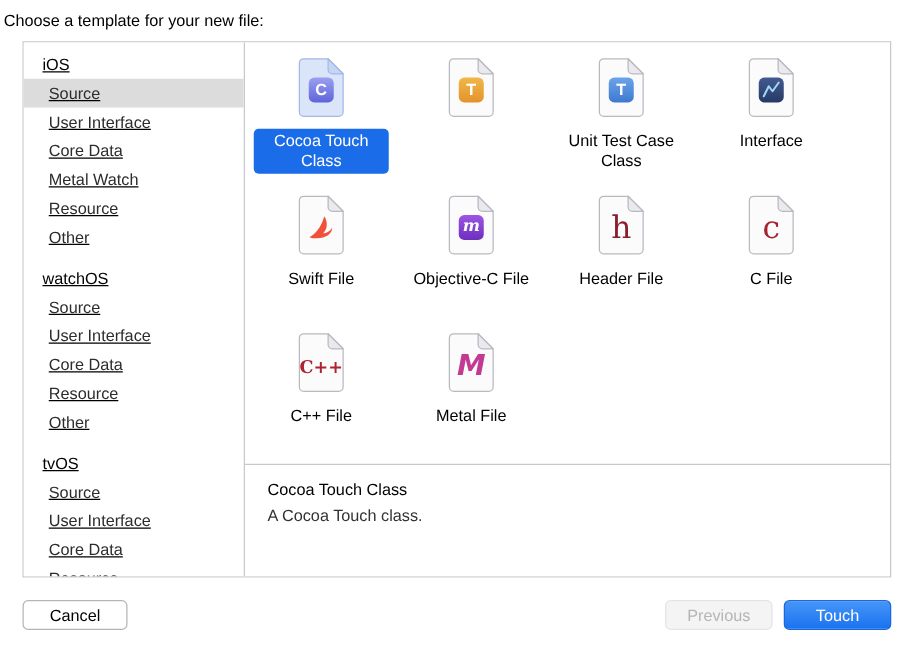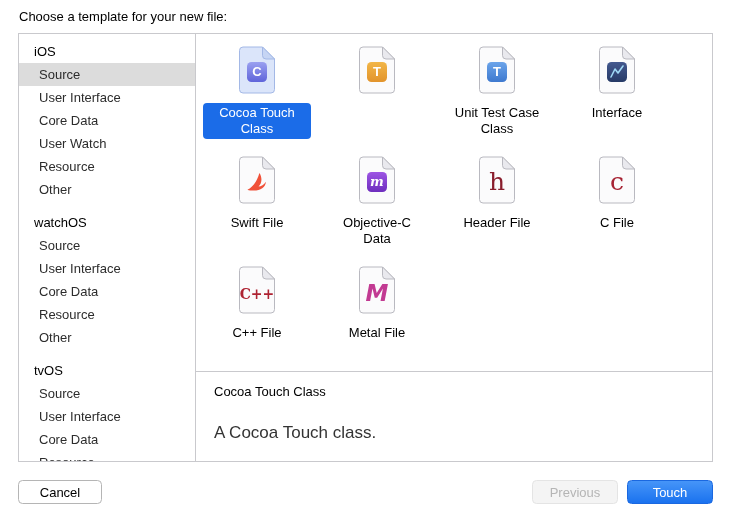--- a/index.html
+++ b/index.html
@@ -2,29 +2,29 @@
 <html style="--sel-blue: #1b6ce8; --sidebar-sel: #dcdcdc;"><head>
 <meta charset="utf-8">
 <style>
   * { box-sizing: border-box; }
   html, body { margin: 0; padding: 0; }
   body {
     width: 731px; height: 520px; position: relative; overflow: hidden;
     background: #ffffff; color: #000;
     font-family: "Liberation Sans", sans-serif;
   }
-  .dialog-title { position: absolute; left: 19px; top: 9px; font-size: 13px; }
+  .dialog-title { position: absolute; left: 3px; top: 9px; font-size: 13px; }
 
   .panel {
     position: absolute; left: 18px; top: 33px; width: 695px; height: 429px;
     border: 1px solid #c9c9cd; background: #fff; display: flex;
   }
 
   
-  .sidebar { width: 177px; border-right: 1px solid #c9c9cd; padding-top: 6px; overflow: hidden; background:#fff; }
+  .sidebar { width: 177px; border-right: 1px solid #c9c9cd; padding-top: 6px; overflow: hidden; background:#fff;text-decoration:underline; }
   .sb-header { height: 23px; line-height: 23px; padding-left: 15px; font-size: 13px; color: #000; }
   .sb-header:not(:first-child) { margin-top: 10px; }
   .sb-item { height: 23px; line-height: 23px; padding-left: 20px; font-size: 13px; color: #2c2c2c; cursor: default; }
   .sb-item.selected { background: var(--sidebar-sel, #dcdcdc); }
 
   
   .main { flex: 1; display: flex; flex-direction: column; background: #fff; }
   .grid {
     flex: 1; display: grid; grid-template-columns: repeat(4, 120px);
     grid-auto-rows: 110px; align-content: start; padding: 12px 0 0 1px; overflow: hidden;
@@ -49,21 +49,21 @@
     font-family: "DejaVu Serif", serif; font-size: 25px; line-height: 32px; font-weight: normal;
   }
   .swift-bird { position: absolute; left: 7px; top: 13px; }
   .doc-icon[data-name="objective-c-file-icon"] .badge { font-family: "DejaVu Serif", serif; font-style: italic; }
   .doc-icon[data-name="cpp-file-icon"] .letter { font-size: 14px; font-weight: bold; top: 15px; line-height: 26px; }
   .doc-icon[data-name="metal-file-icon"] .letter { font-family: "DejaVu Sans", sans-serif; font-weight: bold; font-style: italic; font-size: 23px; top: 11px; }
 
   
   .detail { height: 90px; border-top: 1px solid #c9c9cd; padding: 12px 18px; }
   .detail-title { font-size: 13px; color: #000; }
-  .detail-desc { margin-top: 24px; font-size: 17px; color: #333; }
+  .detail-desc { margin-top: 6px; font-size: 13px; color: #333; }
 
   
   .footer { position: absolute; left: 18px; right: 18px; bottom: 16px; height: 24px; }
   .btn {
     height: 24px; border-radius: 4.5px; font-size: 13px; font-family: inherit;
     padding: 0 10px; cursor: default; outline: none;
   }
   .btn-cancel { position: absolute; left: 0; top: 0; width: 84px; background: #fff; border: 1px solid #b5b5b5; color: #000; }
   .btn-prev { position: absolute; right: 95px; top: 0; width: 86px; background: #f4f4f4; border: 1px solid #e4e4e4; color: #b5b5b5; }
   .btn-next { position: absolute; right: 0; top: 0; width: 86px; background: linear-gradient(180deg, #4695f8, #1a72ef); border: 1px solid #1a68e0; color: #fff; }
@@ -72,21 +72,21 @@
 <body>
 
 <div class="dialog-title" data-name="dialog-title">Choose a template for your new file:</div>
 
 <div class="panel" data-name="template-chooser-panel">
   <div class="sidebar" id="sidebar" data-name="template-category-sidebar">
       <div class="sb-header" data-name="sidebar-section-ios">iOS</div>
       <div class="sb-item selected" data-name="sidebar-item-ios-source">Source</div>
       <div class="sb-item" data-name="sidebar-item-ios-user-interface">User Interface</div>
       <div class="sb-item" data-name="sidebar-item-ios-core-data">Core Data</div>
-      <div class="sb-item" data-name="sidebar-item-ios-apple-watch">User Watch</div>
+      <div class="sb-item" data-name="sidebar-item-ios-apple-watch">Metal Watch</div>
       <div class="sb-item" data-name="sidebar-item-ios-resource">Resource</div>
       <div class="sb-item" data-name="sidebar-item-ios-other">Other</div>
       <div class="sb-header" data-name="sidebar-section-watchos">watchOS</div>
       <div class="sb-item" data-name="sidebar-item-watchos-source">Source</div>
       <div class="sb-item" data-name="sidebar-item-watchos-user-interface">User Interface</div>
       <div class="sb-item" data-name="sidebar-item-watchos-core-data">Core Data</div>
       <div class="sb-item" data-name="sidebar-item-watchos-resource">Resource</div>
       <div class="sb-item" data-name="sidebar-item-watchos-other">Other</div>
       <div class="sb-header" data-name="sidebar-section-tvos">tvOS</div>
       <div class="sb-item" data-name="sidebar-item-tvos-source">Source</div>
@@ -134,21 +134,21 @@
             </svg><div class="swift-bird"><svg width="26" height="24" viewBox="0 0 32 30">
                 <path d="M4 26 C10 23 16 16 19 5 C23 11 22 18 18 22 C21 22 25 20 27 16 C27 23 20 27 12 27 C9 27 6 27 4 26 Z" fill="#f05138"></path>
               </svg></div></div>
           <div class="tlabel" data-name="template-label">Swift File</div>
         </div>
         <div class="tcell" data-name="template-objective-c-file">
           <div class="doc-icon" data-name="objective-c-file-icon"><svg width="40" height="48" viewBox="0 0 40 48">
               <path d="M6 1 H25.5 L37.5 13 V43.5 A3.5 3.5 0 0 1 34 47 H6 A3.5 3.5 0 0 1 2.5 43.5 V4.5 A3.5 3.5 0 0 1 6 1 Z" fill="#fbfbfc" stroke="#b9b9c0"></path>
               <path d="M25.5 1 L25.5 9.5 A3.5 3.5 0 0 0 29 13 L37.5 13 Z" fill="#e9e9ee" stroke="#b9b9c0" stroke-linejoin="round"></path>
             </svg><div class="badge" style="background: linear-gradient(rgb(157, 85, 228), rgb(110, 46, 190));">m</div></div>
-          <div class="tlabel" data-name="template-label">Objective-C Data</div>
+          <div class="tlabel" data-name="template-label">Objective-C File</div>
         </div>
         <div class="tcell" data-name="template-header-file">
           <div class="doc-icon" data-name="header-file-icon"><svg width="40" height="48" viewBox="0 0 40 48">
               <path d="M6 1 H25.5 L37.5 13 V43.5 A3.5 3.5 0 0 1 34 47 H6 A3.5 3.5 0 0 1 2.5 43.5 V4.5 A3.5 3.5 0 0 1 6 1 Z" fill="#fbfbfc" stroke="#b9b9c0"></path>
               <path d="M25.5 1 L25.5 9.5 A3.5 3.5 0 0 0 29 13 L37.5 13 Z" fill="#e9e9ee" stroke="#b9b9c0" stroke-linejoin="round"></path>
             </svg><div class="letter" style="color: rgb(138, 30, 45);">h</div></div>
           <div class="tlabel" data-name="template-label">Header File</div>
         </div>
         <div class="tcell" data-name="template-c-file">
           <div class="doc-icon" data-name="c-file-icon"><svg width="40" height="48" viewBox="0 0 40 48">

